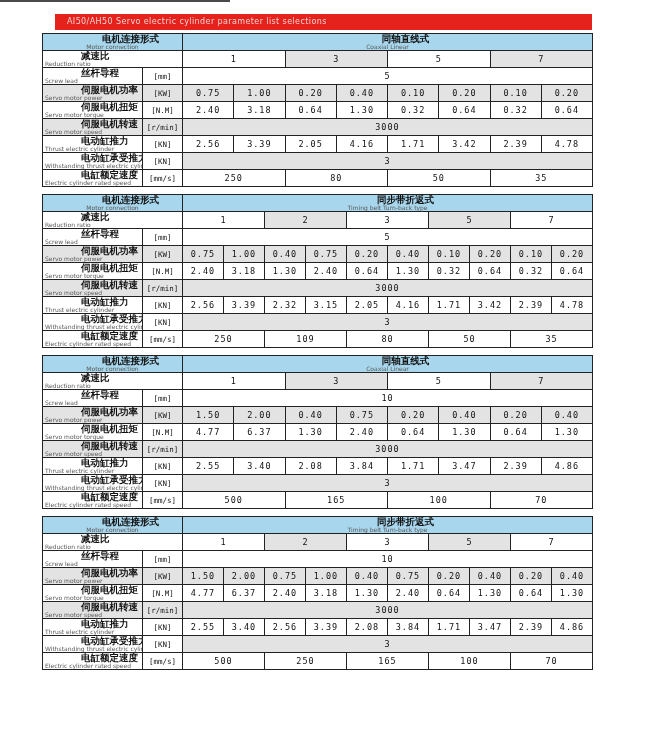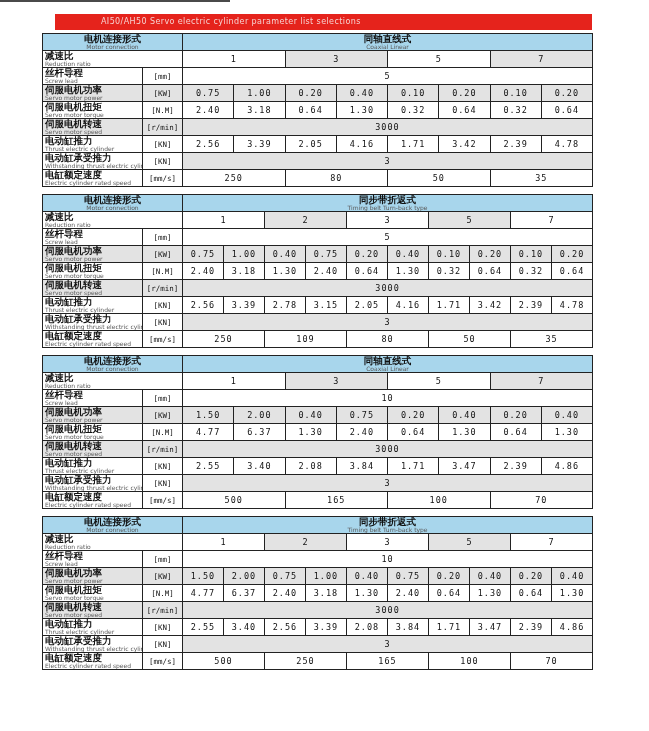--- a/index.html
+++ b/index.html
@@ -22,21 +22,20 @@
     color: #fff;
     padding: 3px 10px 4px 12px;
   }
   .title-cn {
     font-size: 14px; font-weight: bold; letter-spacing: 2px; line-height: 17px;
     white-space: nowrap;
   }
   .title-en {
     font-size: 8px; letter-spacing: 0.4px; color: #f6d2d0; line-height: 9px;
     white-space: nowrap;
-    margin-left: 34px;
   }
   .tables { margin-left: 42px; width: 552px; }
   table.spec {
     border-collapse: collapse;
     table-layout: fixed;
     width: 550px;
     margin-bottom: 7px;
   }
   table.spec td {
     border: 1px solid #222;
@@ -54,21 +53,21 @@
     font-size: 7.5px;
     padding: 0 1px;
   }
   td.val {
     text-align: center;
     font-family: "DejaVu Sans Mono", monospace;
     font-size: 8.5px;
     letter-spacing: 1px;
   }
   td.gray { background: var(--gray, #e3e3e3); }
-  .cn { font-size: 9.5px; font-weight: bold; line-height: 10px; color: #111; }
+  .cn { font-size: 9.5px; font-weight: bold; line-height: 10px; color: #111; margin-left: 36px; }
   .en { font-size: 6px; font-weight: normal; line-height: 6px; color: #5a5a5a; letter-spacing: 0; }
   td.hdr .cn { font-size: 9.5px; }
 </style>
 </head>
 <body>
 
 <div class="top-scan-line"></div>
 
 <header class="title-bar">
   <div class="title-en">AI50/AH50  Servo electric cylinder parameter list selections</div>
@@ -279,21 +278,21 @@
           <td class="val gray" colspan="10">3000</td>
         </tr>
         <tr>
           <td class="lbl">
             <div class="cn">电动缸推力</div>
             <div class="en">Thrust electric cylinder</div>
           </td>
           <td class="unit">[KN]</td>
           <td class="val">2.56</td>
           <td class="val">3.39</td>
-          <td class="val">2.78</td>
+          <td class="val">2.32</td>
           <td class="val">3.15</td>
           <td class="val">2.05</td>
           <td class="val">4.16</td>
           <td class="val">1.71</td>
           <td class="val">3.42</td>
           <td class="val">2.39</td>
           <td class="val">4.78</td>
         </tr>
         <tr>
           <td class="lbl">

